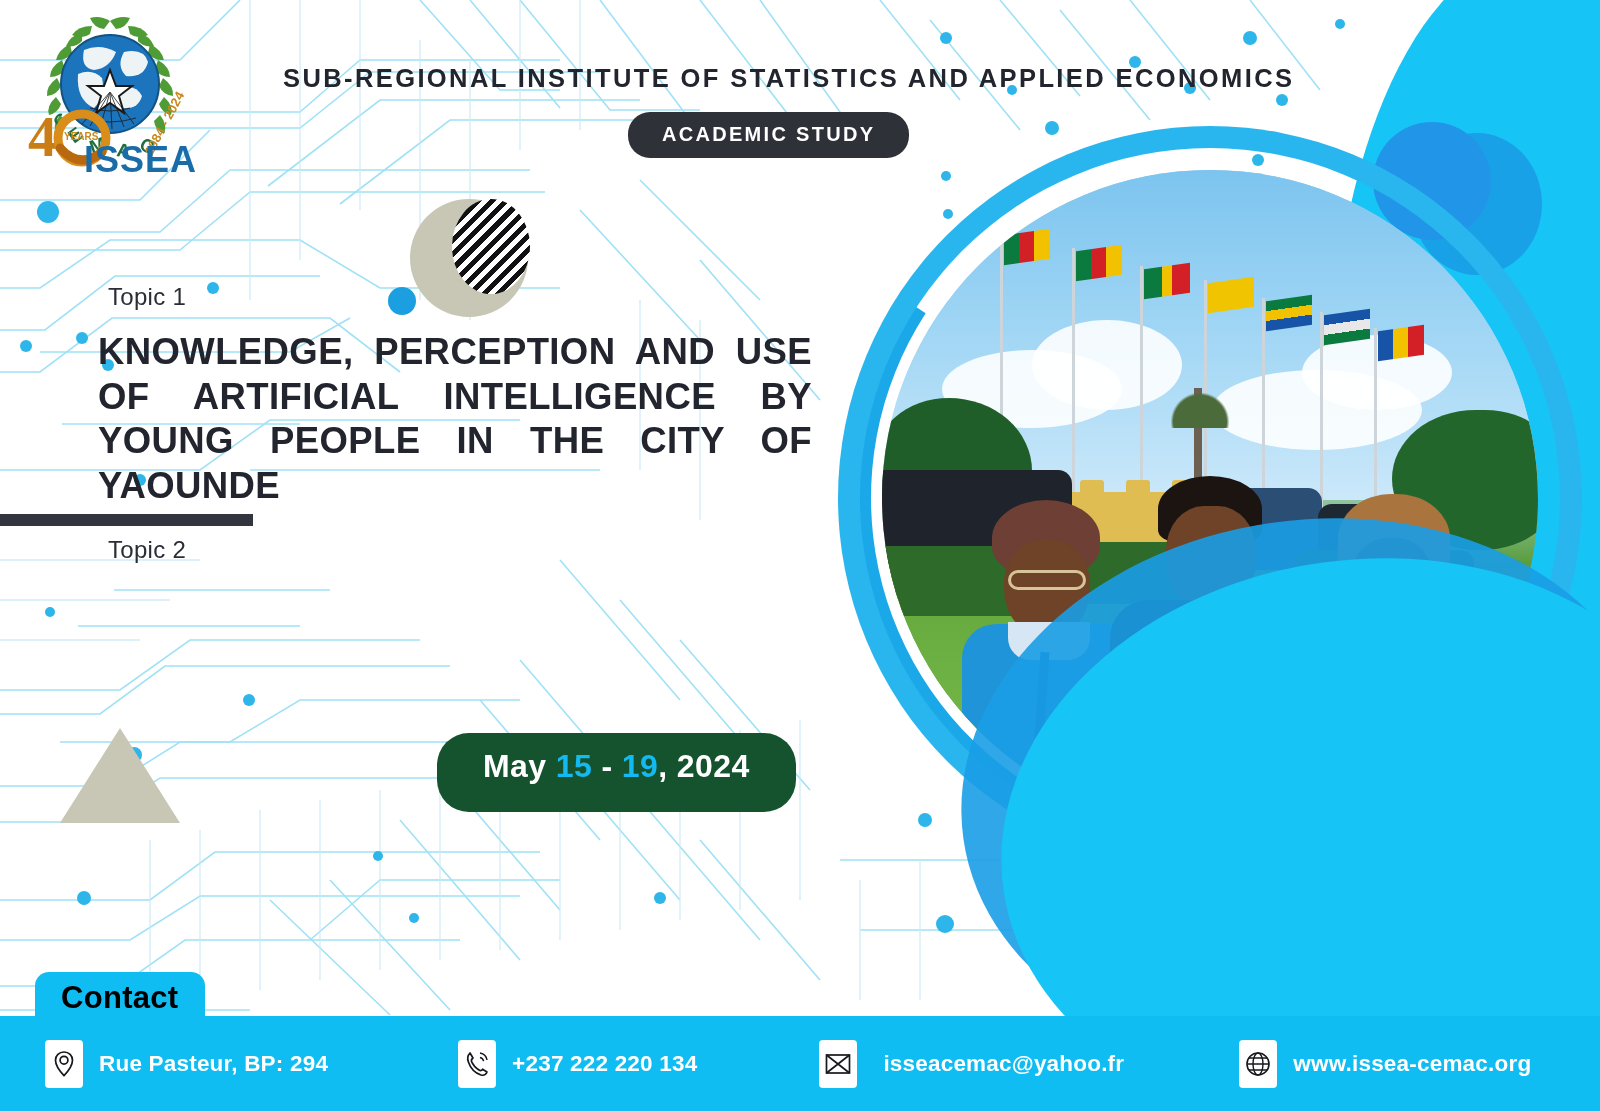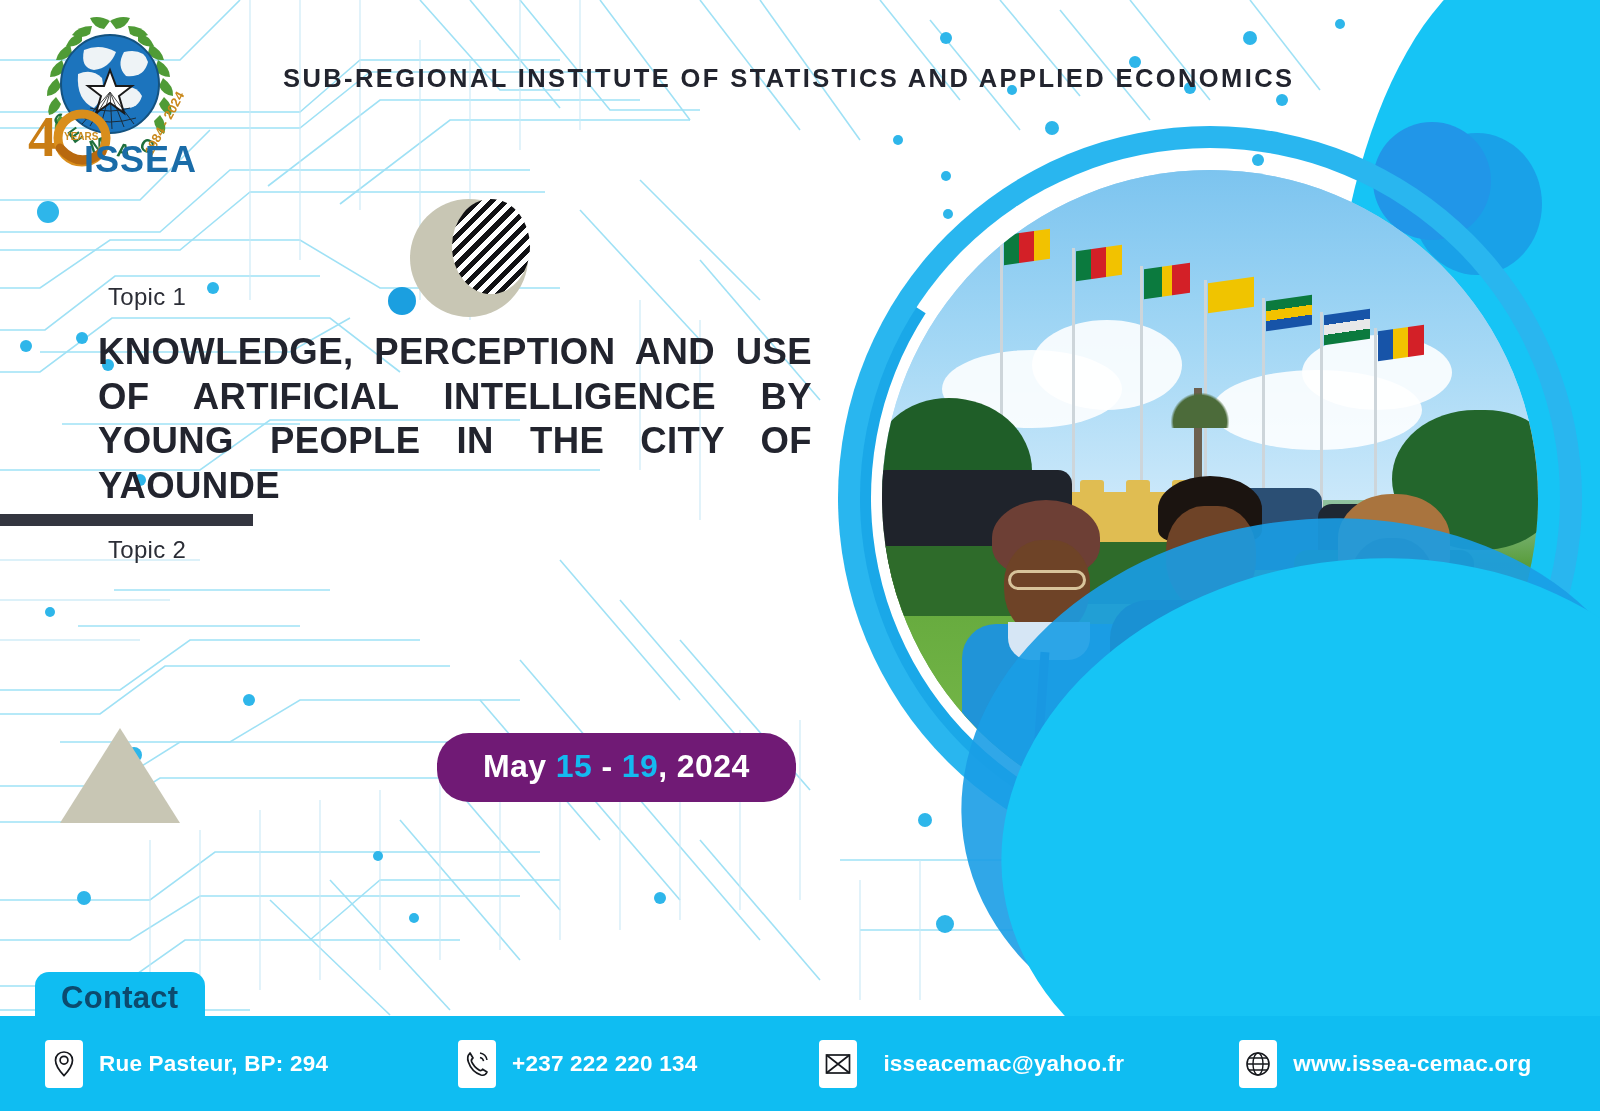--- a/index.html
+++ b/index.html
@@ -130,41 +130,41 @@
   #topic2-heading { left:98px; top:570px; }
 
   .divider-bar {
     position:absolute; left:0; top:514px; width:253px; height:12px;
     background:#33353f; z-index:12;
   }
 
   
   .date-badge {
     position:absolute; left:437px; top:733px; z-index:12;
-    background:#701a75; border-radius:32px;
-    padding:15px 46px 17px;
+    background:#14532d; border-radius:32px;
+    padding:15px 46px 27px;
     font-size:32px; font-weight:800; color:#ffffff; letter-spacing:.4px;
     white-space:nowrap;
   }
   .date-badge .hl { color:#14b9f0; }
 
   
   .blurb {
     position:absolute; left:46px; top:832px; width:770px; z-index:12;
     font-size:21.5px; font-weight:700; line-height:1.42; color:#23262f;
   }
 
   
   .footer-bar {
     position:absolute; left:0; bottom:0; width:1600px; height:95px;
     background:#0fbdf2; z-index:14;
   }
   .contact-tab {
     position:absolute; left:35px; bottom:85px; z-index:15;
-    background:#0fbdf2; color:#0c4a6e;
+    background:#0fbdf2; color:#000000;
     border-radius:14px 14px 0 0;
     padding:8px 26px 10px;
     font-size:31px; font-weight:800; letter-spacing:.3px;
   }
   .contact-row {
     position:absolute; left:0; bottom:0; width:1388px; height:95px; z-index:16;
     display:flex; align-items:center;margin-top:36px;
   }
   .contact-item { display:flex; align-items:center; gap:16px; color:#ffffff; }
   .ci-icon {
@@ -441,20 +441,21 @@
       <g fill="#c9881b" font-family="'Liberation Sans', sans-serif" font-weight="700" font-size="13">
         <text x="132" y="144" transform="rotate(-62 132 144)">1984 - 2024</text>
       </g>
 
       <text x="64" y="160" fill="#1a6ca8" font-family="'Liberation Sans', sans-serif" font-weight="900" font-size="36" letter-spacing="1">ISSEA</text>
     </g>
   </svg>
 
   <div class="inst-title">SUB-REGIONAL INSTITUTE OF STATISTICS AND APPLIED ECONOMICS</div>
 
+  <div class="badge-study">ACADEMIC STUDY</div>
 
   <div class="topic-label" id="topic1-label">Topic 1</div>
   <div class="topic-heading" id="topic1-heading">KNOWLEDGE, PERCEPTION AND USE OF ARTIFICIAL INTELLIGENCE BY YOUNG PEOPLE IN THE CITY OF YAOUNDE</div>
 
   <div class="divider-bar"></div>
 
   <div class="topic-label" id="topic2-label">Topic 2</div>
 
   <div class="date-badge"><span>May</span>&nbsp;<span class="hl">15</span>&nbsp;<span>-</span>&nbsp;<span class="hl">19</span><span>, 2024</span></div>
 

